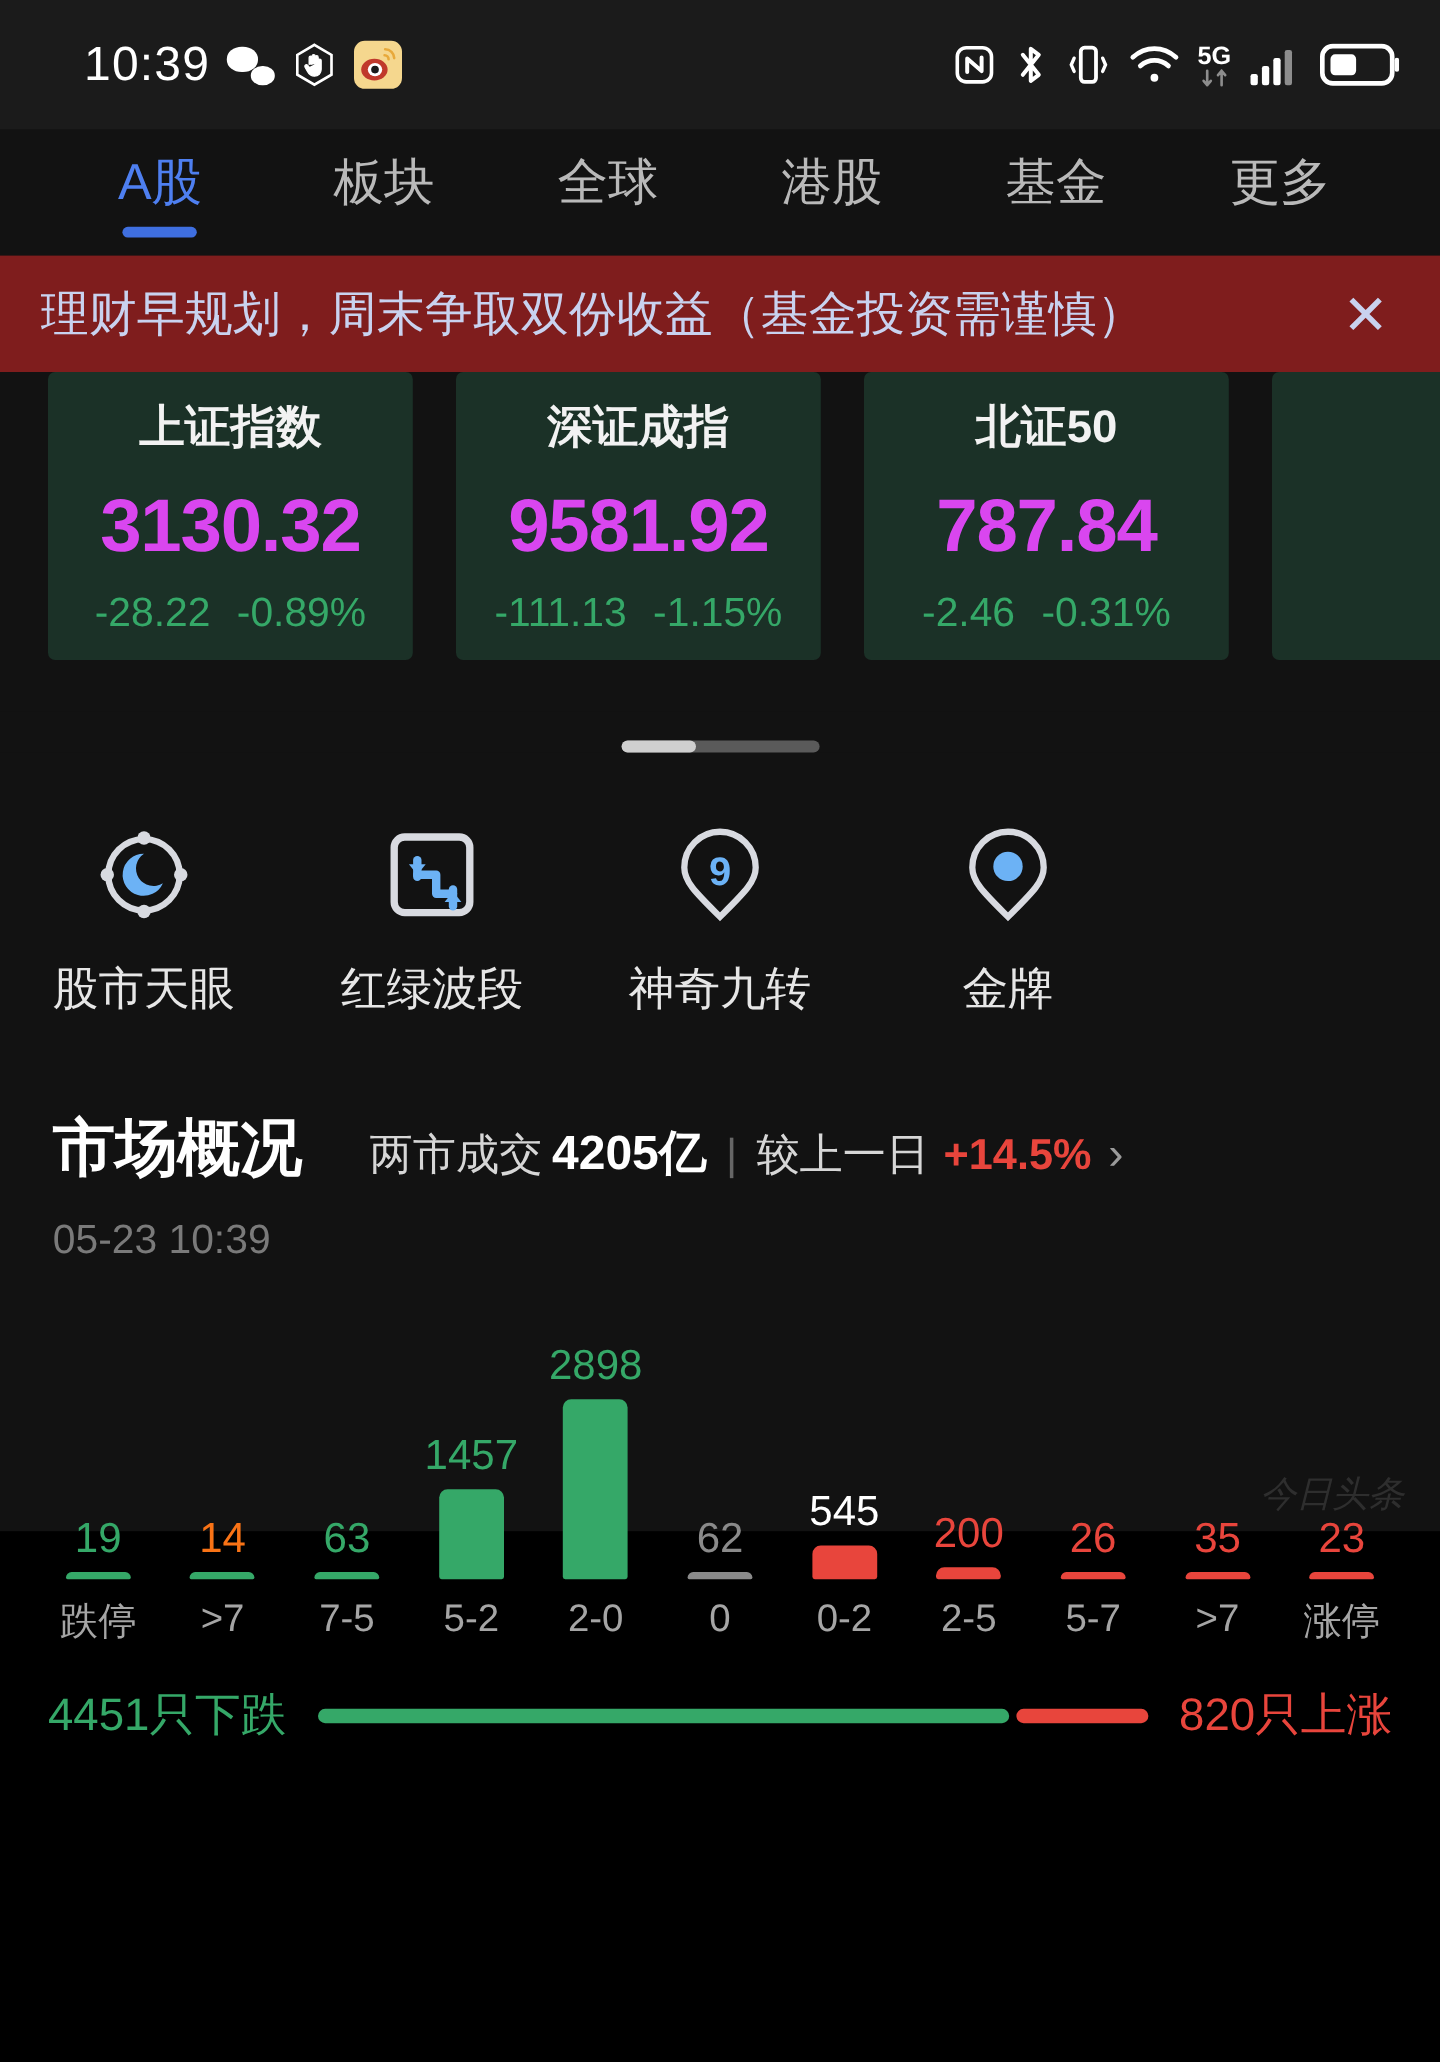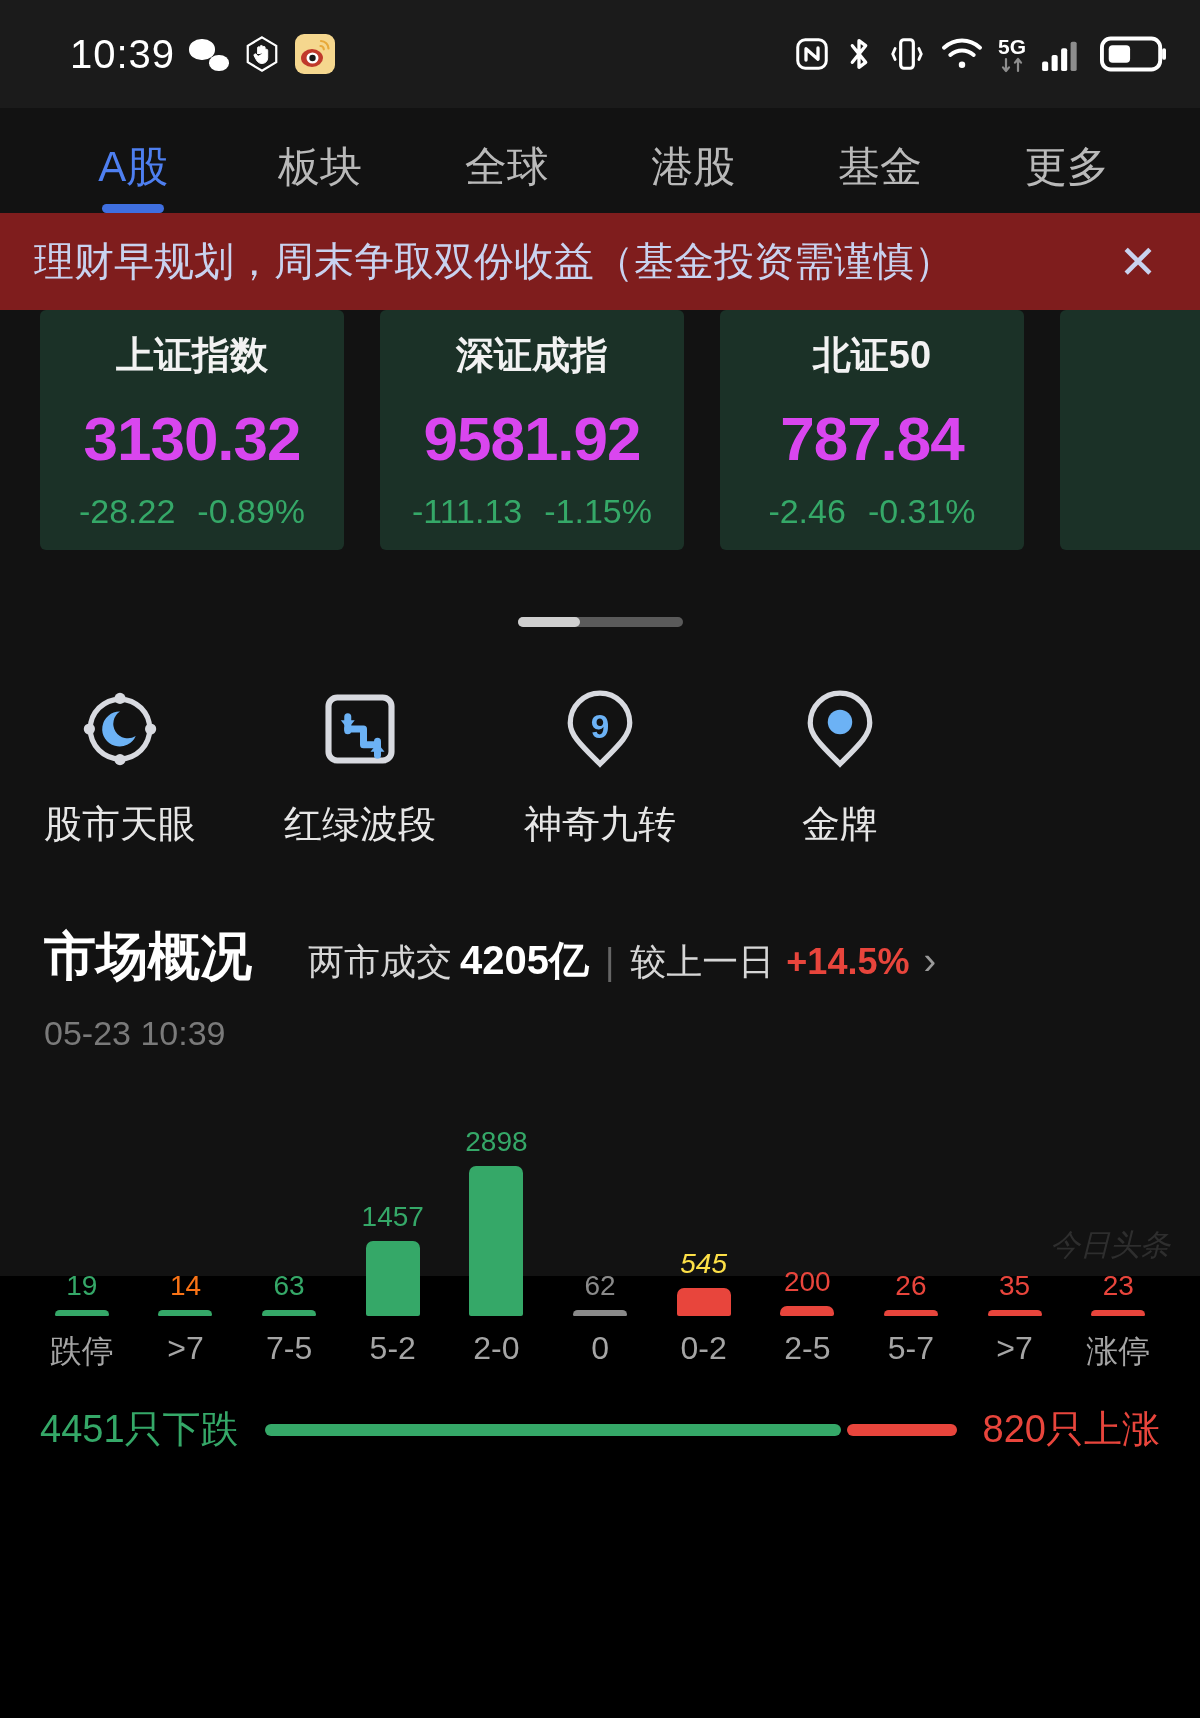--- a/index.html
+++ b/index.html
@@ -45,21 +45,21 @@
   .nav-icons { display:flex; align-items:center; gap: 40px; }
   .circle-face {
     width: 70px; height: 70px; border-radius: 50%;
     border: 4px solid #e8e8e8; position: relative;
   }
   .circle-face i { position:absolute; width:7px; height:12px; background:#e8e8e8; border-radius:4px; top:22px; }
   .circle-face i.l { left: 17px; } .circle-face i.r { right: 17px; }
   .circle-face u { position:absolute; left:18px; right:18px; bottom:16px; height:4px; background:#e8e8e8; border-radius:3px; }
 
   
-  .tabs { display:flex; align-items:flex-end; padding: 0 40px; height: 105px; background:#121212; }
+  .tabs { display:flex; align-items:center; padding: 0 40px; height: 105px; background:#121212; }
   .tab { flex: 1; text-align: center; position: relative; padding-bottom: 18px; }
   .tab span { font-size: 42px; color: #b9b9b9; }
   .tab.active span { color: #4e7ff0; }
   .tab .underline {
     position:absolute; bottom: 0; left: 50%; transform: translateX(-50%);
     width: 62px; height: 9px; border-radius: 5px; background: #3f6fe0;
   }
 
   
   .banner {
@@ -99,21 +99,21 @@
   .mo-meta .strong { color:#fff; font-weight:700; font-size: 40px; margin-left: 8px; }
   .mo-meta .sep { color:#666; margin: 0 16px; }
   .mo-meta .up { color:#e8453c; font-weight:700; margin-left: 12px; }
   .mo-meta .chev { color:#9a9a9a; margin-left: 14px; font-size: 38px; }
   .mo-time { color:#7a7a7a; font-size: 34px; padding: 22px 0 0 44px; }
 
   
   .chart { padding: 28px 30px 0 30px; }
   .bars { display:flex; align-items:flex-end; height: 235px; }
   .bcol { flex:1; display:flex; flex-direction:column; align-items:center; justify-content:flex-end; }
-  .bval { font-size: 28px; margin-bottom: 8px; }
+  .bval { font-size: 35px; margin-bottom: 8px; }
   .bar { width: 54px; border-radius: 7px 7px 2px 2px; }
   .xlabels { display:flex; margin-top: 14px; }
   .xlabels div { flex:1; text-align:center; color:#a5a5a5; font-size: 32px; }
 
   
   .summary { display:flex; align-items:center; padding: 30px 40px 0 40px; }
   .sum-left { color:#35a868; font-size: 38px; white-space:nowrap; }
   .sum-right { color:#e8453c; font-size: 38px; white-space:nowrap; margin-left: auto; }
   .sum-track { flex: 1; height: 12px; margin: 0 26px; display:flex; gap: 6px; align-items:center; }
   .sum-green { height: 12px; border-radius: 6px; background:#35a868; }
@@ -334,21 +334,21 @@
         </div>
         <div class="bcol">
           <div class="bval" style="color: rgb(53, 168, 104);">2898</div>
           <div class="bar" style="background: rgb(53, 168, 104); height: 150px;"></div>
         </div>
         <div class="bcol">
           <div class="bval" style="color: rgb(138, 138, 138);">62</div>
           <div class="bar" style="background: rgb(138, 138, 138); height: 6px;"></div>
         </div>
         <div class="bcol">
-          <div class="bval" style="color: #fde047; font-style: italic;">545</div>
+          <div class="bval" style="color: #ffffff;">545</div>
           <div class="bar" style="background: rgb(232, 69, 60); height: 28px;"></div>
         </div>
         <div class="bcol">
           <div class="bval" style="color: rgb(232, 69, 60);">200</div>
           <div class="bar" style="background: rgb(232, 69, 60); height: 10px;"></div>
         </div>
         <div class="bcol">
           <div class="bval" style="color: rgb(232, 69, 60);">26</div>
           <div class="bar" style="background: rgb(232, 69, 60); height: 6px;"></div>
         </div>

